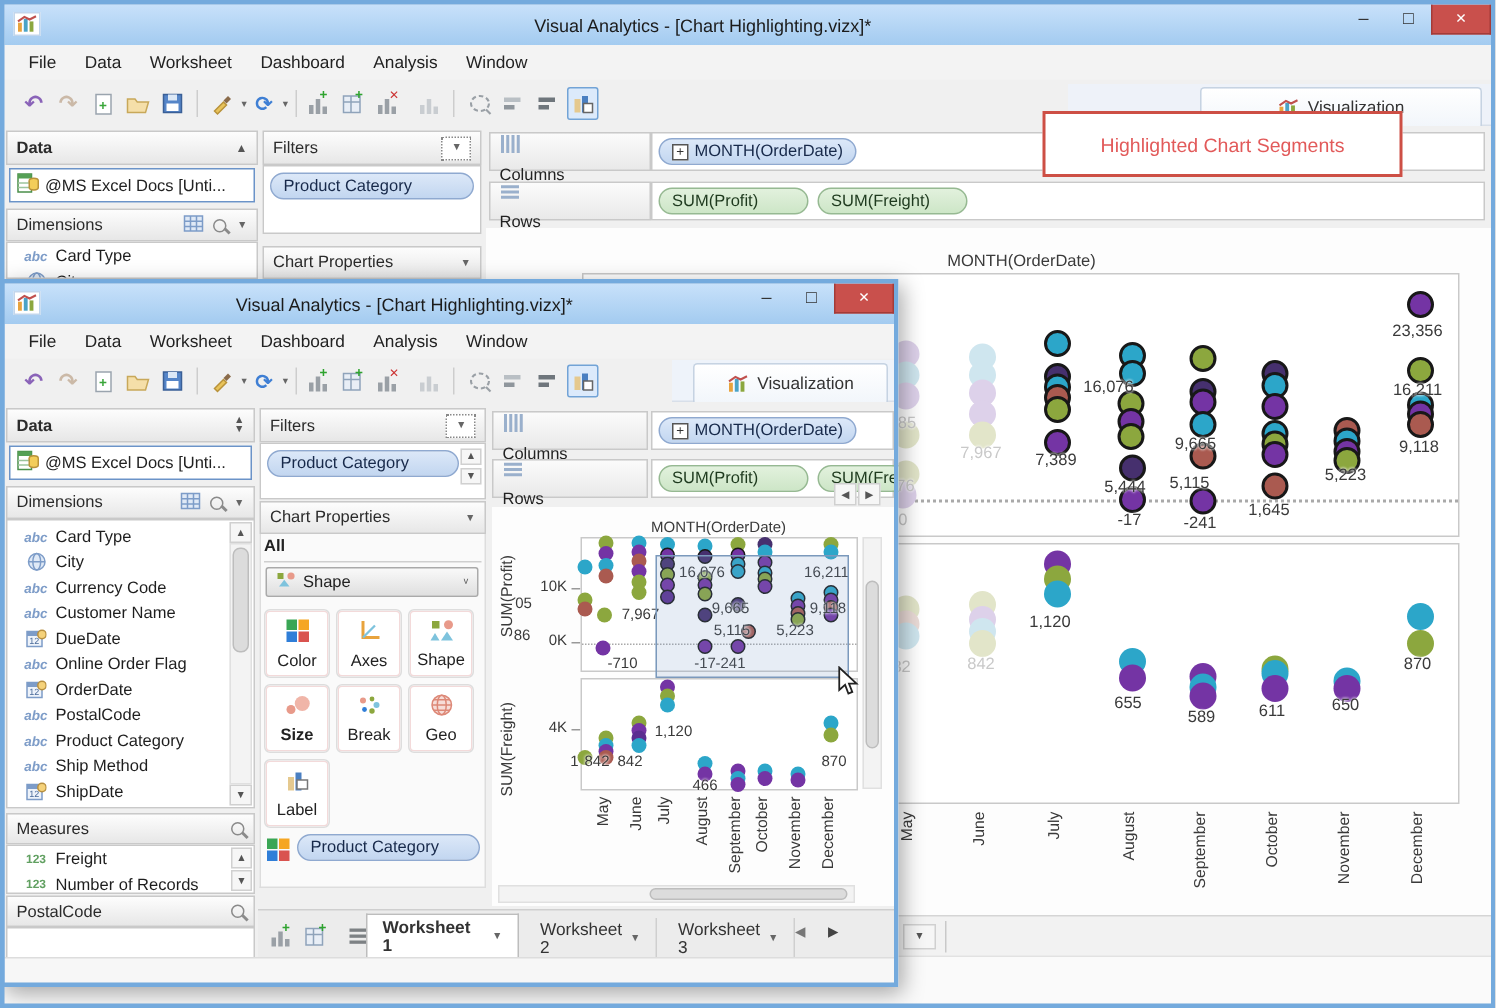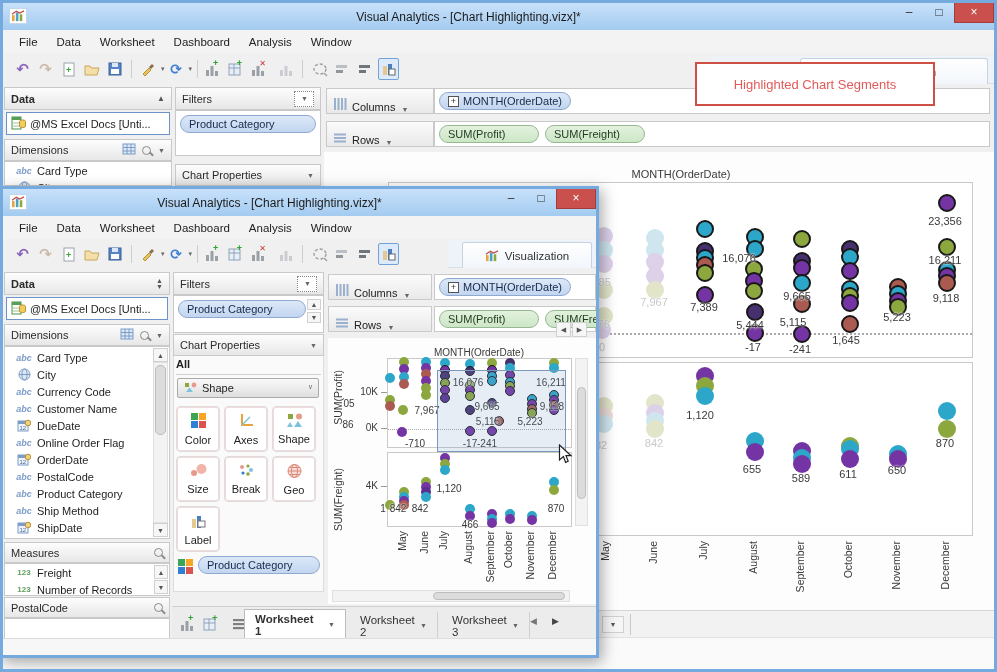--- a/index.html
+++ b/index.html
@@ -34,21 +34,21 @@
   .mag{position:relative;width:9px;height:9px;border:1.5px solid #8a8a8a;border-radius:50%;display:inline-block;}
   .mag::after{content:"";position:absolute;width:5px;height:1.5px;background:#8a8a8a;transform:rotate(45deg);right:-4px;bottom:-1px;}
   .pane{position:absolute;background:#fff;border:1px solid #c9c9c9;}
   .dot{position:absolute;border-radius:50%;}
   .dlabel{position:absolute;transform:translate(-50%,-50%);font-size:10px;color:#3a3a3a;white-space:nowrap;text-shadow:0 0 2px #fff,0 0 2px #fff;}
   .dlabel.big{font-size:11px;}
   .dlabel.faded{color:#c9c9c9;}
   .vlab{position:absolute;writing-mode:vertical-rl;transform:rotate(180deg);font-size:10.5px;color:#3a3a3a;white-space:nowrap;}
   .dotline{position:absolute;border-top:2px dotted #a9a9a9;height:0;}
   .callout{position:absolute;background:#fff;border:2px solid #cd4f45;display:flex;align-items:center;justify-content:center;color:#e25a5a;font-size:13px;z-index:95;}
-  .shelflabel{position:absolute;height:26px;background:linear-gradient(#fbfbfb,#e9e9e9);border:1px solid #c9c9c9;display:flex;align-items:flex-end;padding:0 6px;gap:5px;}
+  .shelflabel{position:absolute;height:26px;background:linear-gradient(#fbfbfb,#e9e9e9);border:1px solid #c9c9c9;display:flex;align-items:flex-start;padding:0 6px;gap:5px;flex-direction:column;}
   .shelfarea{position:absolute;height:26px;background:#fff;border:1px solid #c9c9c9;display:flex;align-items:center;gap:6px;padding-left:4px;}
   .scrtrack{position:absolute;background:#f3f3f3;border:1px solid #e0e0e0;}
   .scrthumb{position:absolute;background:#dcdcdc;border:1px solid #bdbdbd;border-radius:5px;}
   .scrbtn{position:absolute;background:#f6f6f6;border:1px solid #d0d0d0;color:#555;font-size:7px;display:flex;align-items:center;justify-content:center;}
   .wtab{position:absolute;height:27px;display:flex;align-items:center;gap:4px;padding:0 10px;font-size:11.5px;color:#333;border-right:1px solid #cfcfcf;}
   .wtab.on{background:#fff;border:1px solid #bdbdbd;border-bottom:none;font-weight:bold;height:30px;}
   .propbtn{position:absolute;width:44px;height:46px;background:#fff;border:1px solid #ddd;border-radius:4px;box-shadow:0 0 0 1px #f3dada inset;display:flex;flex-direction:column;align-items:center;justify-content:center;gap:3px;font-size:11px;color:#222;}
   .dotted-btn{width:20px;height:16px;border:1px dotted #888;display:flex;align-items:center;justify-content:center;background:#fff;}
   .viz-tab{position:absolute;background:linear-gradient(#ffffff,#f2f6fb);border:1px solid #c6d3e2;border-bottom:none;border-radius:3px 3px 0 0;display:flex;align-items:center;justify-content:center;gap:6px;font-size:11.5px;color:#333;}
 </style>
@@ -398,21 +398,21 @@
         <span class="vlab" style="left: 890px; top: 541px;">November</span>
         <span class="vlab" style="left: 939px; top: 541px;">December</span>
       </div>
 
     <div style="position:absolute;left:3px;top:610px;right:3px;height:27px;background:#f2f2f2;border-top:1px solid #d5d5d5;">
       <span class="scrbtn" style="left:599px;top:5px;width:22px;height:17px;">▼</span>
       <span style="position:absolute;left:627px;top:3px;width:1px;height:21px;background:#c9c9c9;"></span>
     </div>
     <div style="position:absolute;left:3px;top:637px;right:3px;height:32px;background:#fafafa;border-top:1px solid #e2e2e2;"></div>
 
-    <div class="callout" style="left:695px;top:62px;width:240px;height:44px;">
+    <div class="callout" style="left:695px;top:74px;width:240px;height:44px;">
       <span>Highlighted Chart Segments</span>
     </div>
     <div class="frame"></div>
   </div>
 
   <div class="win" id="front-win" style="left:0;top:186px;width:599px;height:472px;z-index:10;box-shadow:3px 4px 14px rgba(0,0,0,.35);">
     <div class="tbar">
       <span class="appico">
           <svg width="14" height="12" viewBox="0 0 16 14">
             <rect x="1" y="6" width="3" height="7" fill="#e8a33d"></rect>
@@ -746,21 +746,21 @@
         </div>
         <div class="propbtn" style="left: 272px; top: 220px;">
           <span><svg width="17" height="15">
               <rect x="2" y="1" width="5" height="5" fill="#8ca73e"></rect>
               <circle cx="13" cy="3.5" r="3" fill="#e89a8a"></circle>
               <path d="M8 14 L12 8 L16 14 Z" fill="#7ec3dd"></path>
               <path d="M1 14 L4 9 L7 14 Z" fill="#7ec3dd"></path>
             </svg></span>
           <span>Shape</span>
         </div>
-        <div class="propbtn" style="left: 176px; top: 270px;">
+        <div class="propbtn" style="left: 176px; top: 270px; font-weight: bold;">
           <span><svg width="17" height="15">
               <circle cx="4" cy="10" r="3" fill="#e89a8a"></circle>
               <circle cx="11.5" cy="6" r="5" fill="#f0b5a8"></circle>
             </svg></span>
           <span>Size</span>
         </div>
         <div class="propbtn" style="left: 224px; top: 270px;">
           <span><svg width="17" height="15">
               <circle cx="4" cy="4" r="2" fill="#e89a8a"></circle>
               <circle cx="10" cy="3" r="1.6" fill="#8ca73e"></circle>

